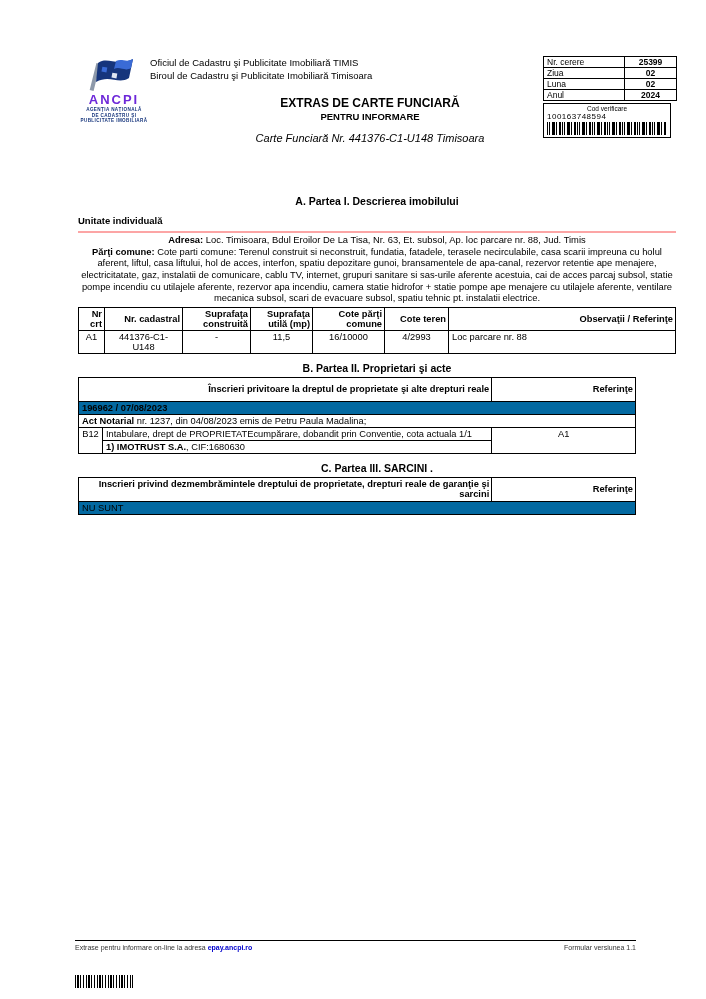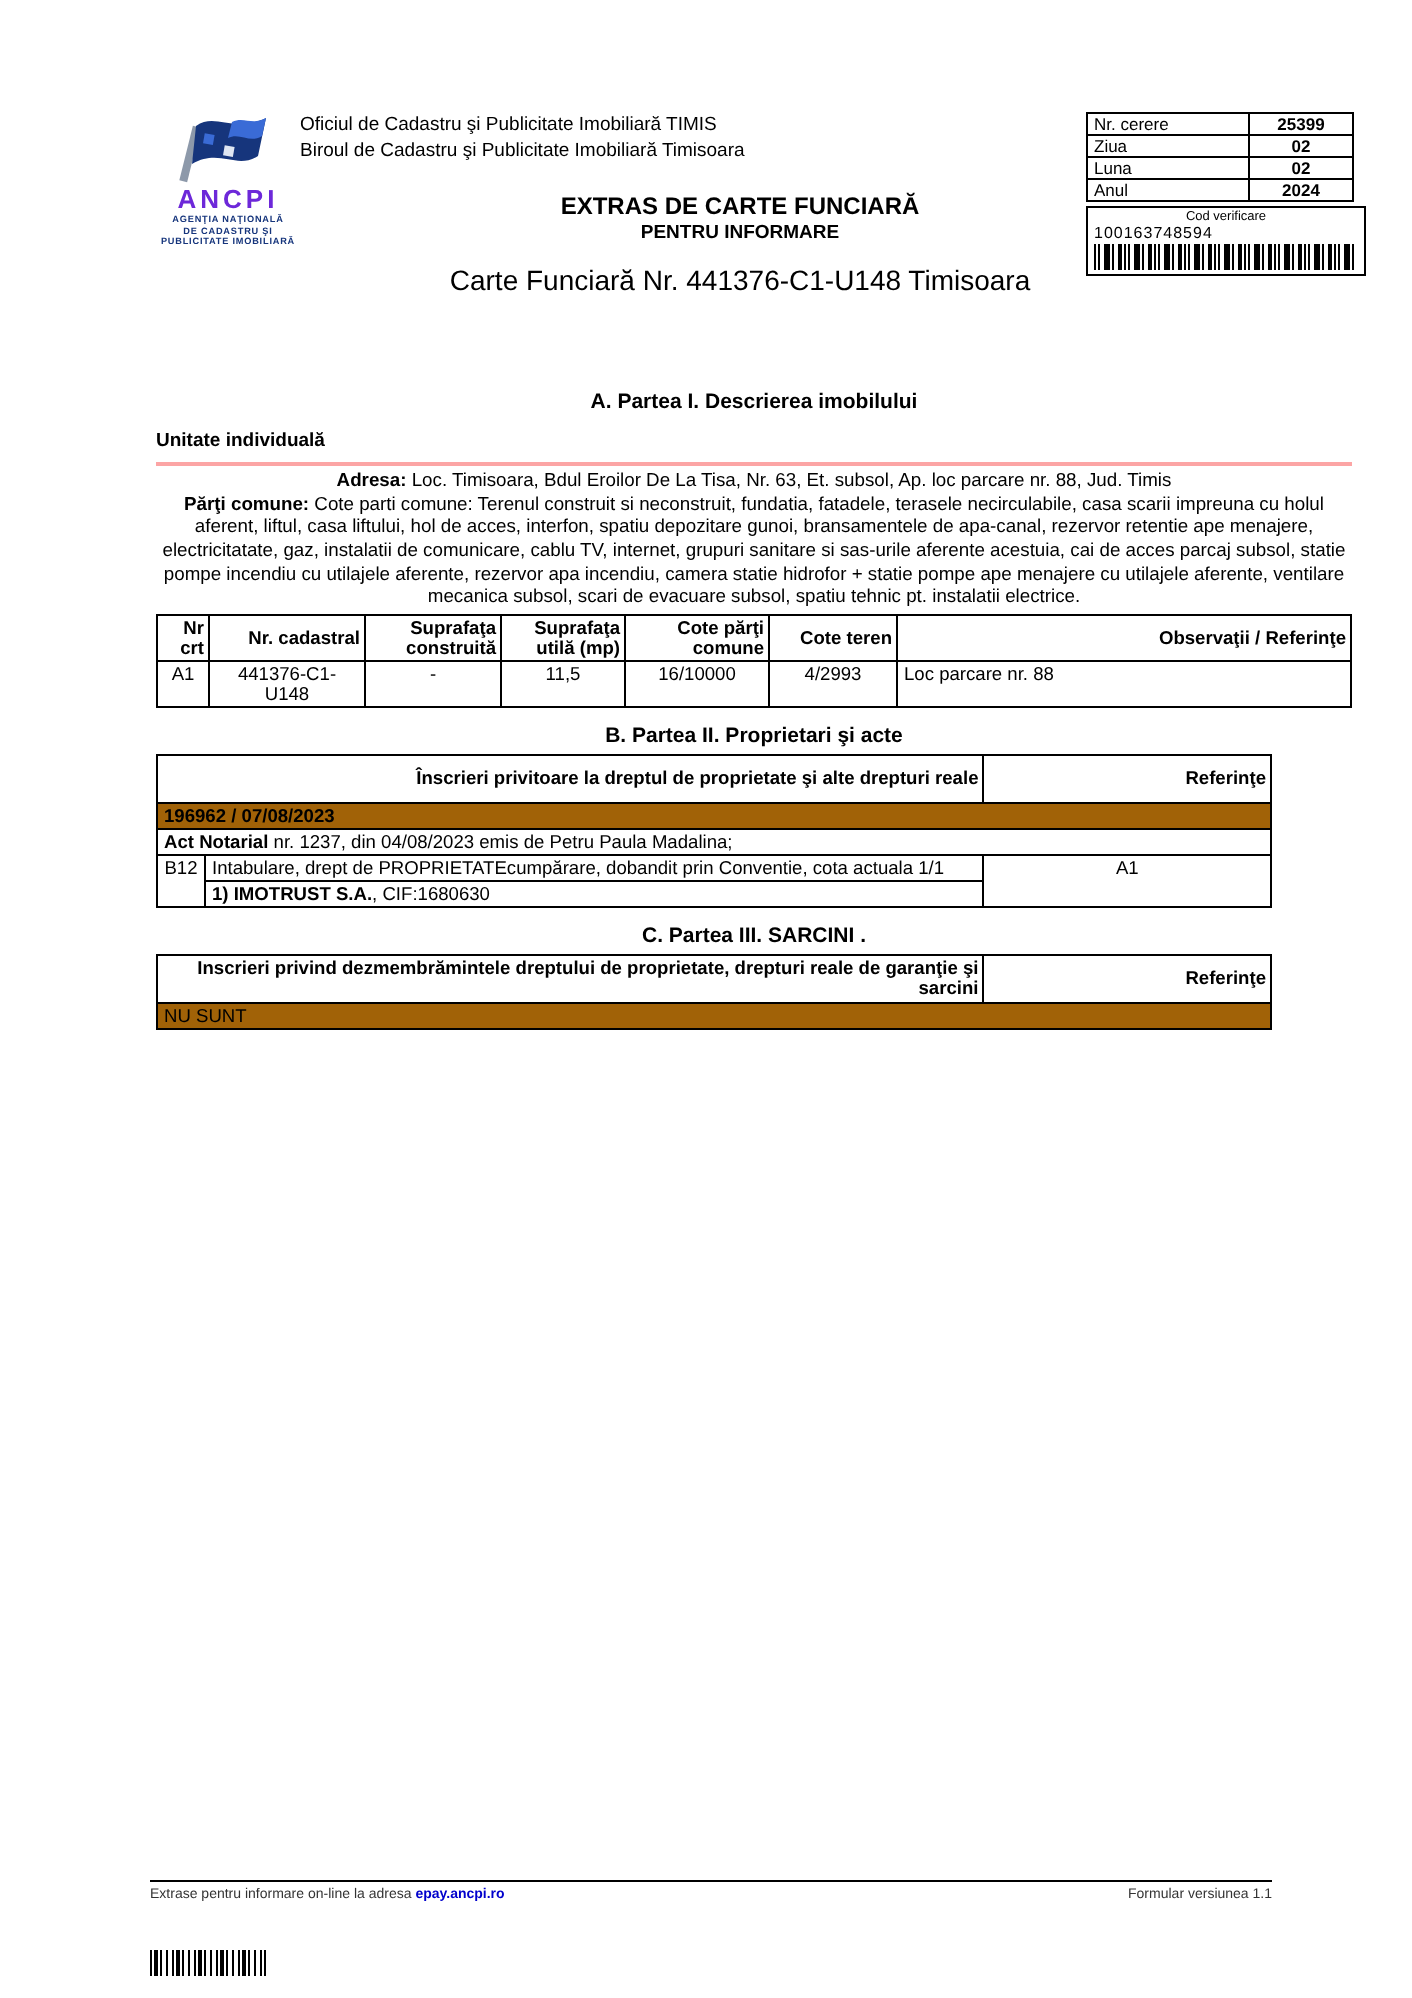--- a/index.html
+++ b/index.html
@@ -11,28 +11,28 @@
   .logo { position:absolute; left:80px; top:54px; width:68px; text-align:center; }
   .logo svg { display:block; margin:0 auto; }
   .logo-acronym { color:#6d28d9; font-weight:bold; font-size:13px; letter-spacing:2px; margin-top:0; }
   .logo-sub div { font-size:4.6px; color:#16357c; font-weight:bold; letter-spacing:.4px; line-height:1.25; }
 
   .office { position:absolute; left:150px; top:57px; font-size:9.5px; line-height:1.35; }
 
   .titleblock { position:absolute; left:150px; top:96px; width:440px; text-align:center; }
   .main-title { font-size:12px; font-weight:bold; }
   .sub-title  { font-size:9.5px; font-weight:bold; margin-top:1px; }
-  .doc-ref    { font-size:14px; margin-top:10px; }
+  .doc-ref    { font-size:11px; font-style:italic; margin-top:10px; }
 
   .req-table { position:absolute; left:543px; top:56px; border-collapse:collapse; }
   .req-table td { border:1px solid #000; font-size:8.5px; height:11px; }
   .req-table td.lbl { width:81px; padding:0 3px; }
   .req-table td.val { width:52px; text-align:center; font-weight:bold; }
 
-  .cod-box { position:absolute; left:543px; top:103px; width:140px; border:1px solid #000; padding:1px 1px 2px; }
+  .cod-box { position:absolute; left:543px; top:103px; width:128px; border:1px solid #000; padding:1px 1px 2px; }
   .cod-label { font-size:6.5px; text-align:center; }
   .cod-num { font-size:8px; padding-left:2px; letter-spacing:.5px; }
   .barcode { height:13px; margin:1px 2px 0;
     background:repeating-linear-gradient(90deg,#000 0 1px,#fff 1px 2px,#000 2px 3px,#fff 3px 5px,#000 5px 8px,#fff 8px 9px,#000 9px 10px,#fff 10px 12px,#000 12px 14px,#fff 14px 15px); }
 
   
   .content { position:absolute; left:78px; top:195px; width:598px; }
   .sec-title { text-align:center; font-weight:bold; font-size:10.5px; }
   .unit { font-weight:bold; font-size:9.5px; margin-top:8px; }
   .addr-block { margin-top:5px; border-top:2px solid #fca5a5; padding-top:1px; font-size:9.4px; line-height:1.24;text-align:center; }
@@ -41,21 +41,21 @@
   table.tbl { border-collapse:collapse; margin-top:3px; }
   table.tbl th, table.tbl td { border:1px solid #000; font-size:9.3px; padding:1px 3px; vertical-align:top; }
   table.tbl th { font-weight:bold; text-align:right; vertical-align:middle; padding:1px 2px; }
 
   .tbl-a { width:598px; }
   .tbl-a td { text-align:center; }
   .tbl-a td.obs { text-align:left; }
 
   .tbl-bc { width:558px; margin-top:4px; }
   .tbl-bc th { height:24px; }
-  .shade { background:#a16207; }
+  .shade { background:#0369a1; }
   .entry-no { font-weight:bold; }
   .pos-cell { text-align:center; padding:6px 1px 0; }
   .ref-cell { text-align:center; padding-top:2px; }
   .owner-cell { padding-left:12px; }
   .mt8 { margin-top:8px; }
 
   
   .footer { position:absolute; left:75px; top:936px; width:561px; }
   .f-row1 { display:flex; justify-content:space-between; align-items:flex-end; font-style:italic; font-size:8px; }
   .f-page { font-size:8.5px; }

